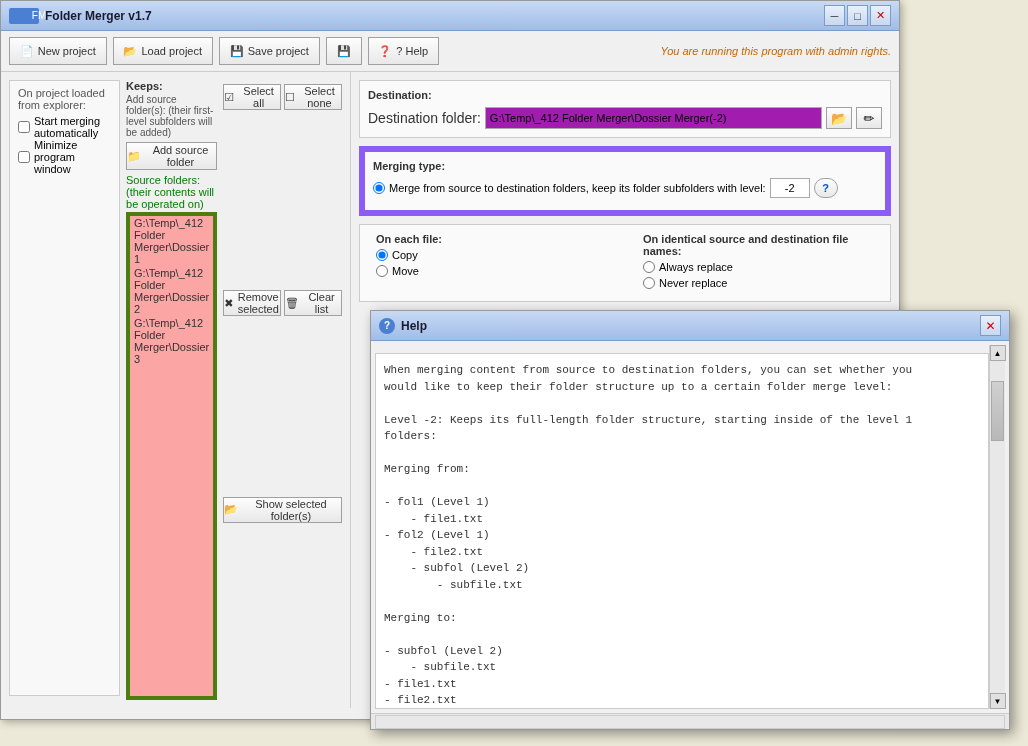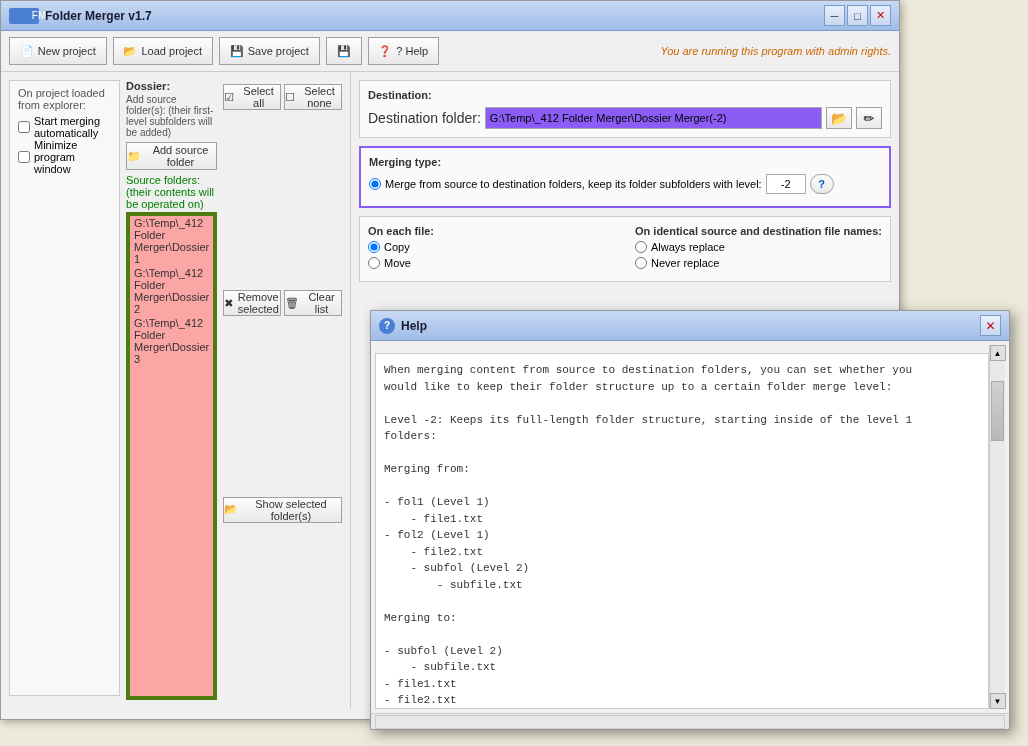--- a/index.html
+++ b/index.html
@@ -190,35 +190,35 @@
     }
     .dest-title { font-size: 11px; font-weight: bold; color: #333; margin-bottom: 6px; }
     .dest-row {
       display: flex; align-items: center; gap: 4px;
     }
     .dest-label { font-size: 14px; color: #333; white-space: nowrap; }
     .dest-input {
       flex: 1;
       height: 22px;
       border: 1px solid #aaa;
-      background: #8b5cf6;
+      background: #a21caf;
       padding: 0 4px;
       font-size: 11px;
     }
     .icon-btn {
       width: 26px; height: 22px;
       border: 1px solid #a0a0a0;
       background: linear-gradient(to bottom, #fdfdfd, #e8e8e8);
       cursor: pointer;
       display: flex; align-items: center; justify-content: center;
       font-size: 13px;
     }
 
     .merge-section {
-      border: 2px solid #8b5cf6;
+      border: 6px solid #8b5cf6;
       padding: 8px;
       background: #fafafa;
     }
     .merge-title { font-size: 11px; font-weight: bold; color: #333; margin-bottom: 6px; }
     .radio-row {
       display: flex; align-items: center; gap: 4px;
       margin-bottom: 4px; font-size: 11px;
     }
     .level-input {
       width: 40px; height: 20px;
@@ -234,21 +234,21 @@
       font-size: 11px; color: #0055cc; font-weight: bold;
       border-radius: 10px;
     }
 
     .ops-section {
       display: flex; gap: 20px;
       padding: 8px;
       border: 1px solid #ccc;
       background: #fafafa;
     }
-    .ops-col { flex: 1; }
+    .ops-col { flex: 1; margin-left: 8px; }
     .ops-title { font-size: 11px; font-weight: bold; color: #333; margin-bottom: 4px; }
 
     
     .help-dialog {
       position: absolute;
       top: 310px;
       left: 370px;
       width: 640px;
       height: 420px;
       background: #f0f0f0;
@@ -396,21 +396,21 @@
           <input type="checkbox" style="">
           <label>Start merging automatically</label>
         </div>
         <div class="checkbox-row">
           <input type="checkbox" style="">
           <label>Minimize program window</label>
         </div>
       </div>
 
       <div class="source-section">
-        <div class="source-title">Dossier:</div>
+        <div class="source-title">Keeps:</div>
         <div class="source-hint">Add source folder(s): (their first-level subfolders will be added)</div>
         <button class="add-source-btn">
           <span>📁</span>
           <span>Add source folder</span>
         </button>
         <div class="source-folders-label">Source folders: (their contents will be operated on)</div>
         <div class="source-list-container">
           <div class="source-list-item">G:\Temp\_412 Folder Merger\Dossier 1</div>
           <div class="source-list-item">G:\Temp\_412 Folder Merger\Dossier 2</div>
           <div class="source-list-item">G:\Temp\_412 Folder Merger\Dossier 3</div>

